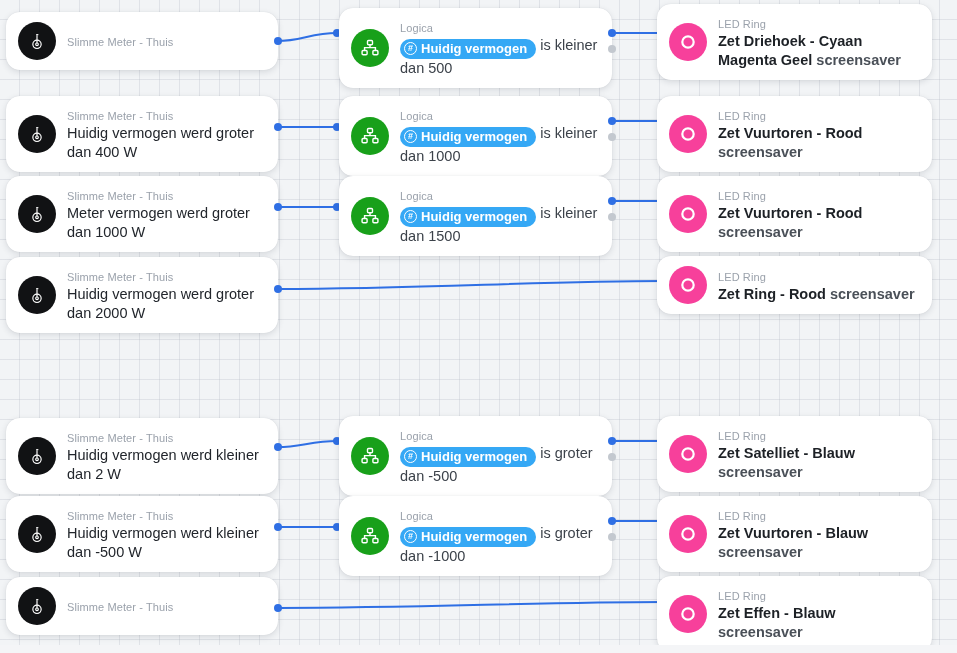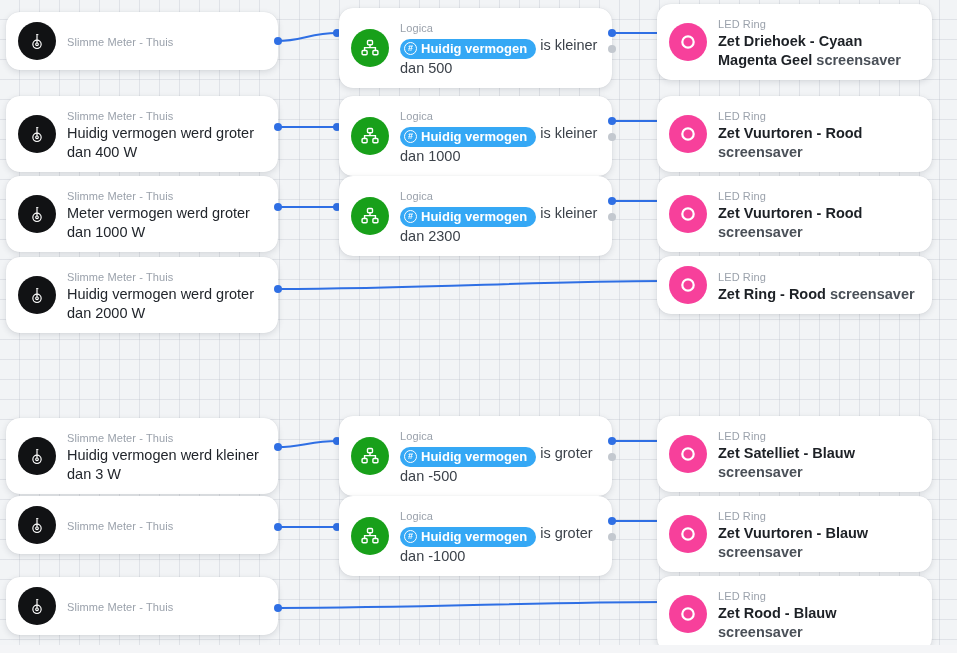--- a/index.html
+++ b/index.html
@@ -156,36 +156,37 @@
     <span class="ico meter">
       <svg width="20" height="20" viewBox="0 0 24 24" fill="none" stroke="#fff" stroke-width="1.4">
         <circle cx="12" cy="16" r="5"></circle>
           <circle cx="12" cy="16" r="1.6"></circle>
         <path d="M12 14.4 V5"></path>
           <path d="M11 4.4 h2.6"></path>
       </svg>
     </span>
     <span class="body">
       <span class="sub">Slimme Meter - Thuis</span>
-      <div class="ttl">Huidig vermogen werd kleiner dan 3 W</div>
+      <div class="ttl">Huidig vermogen werd kleiner dan 2 W</div>
     </span>
   </div>
   <span class="port out" style="left:274px;top:443px;"></span>
 
   <div class="card trig" style="left:6px;top:496px;width:272px;">
     <span class="ico meter">
       <svg width="20" height="20" viewBox="0 0 24 24" fill="none" stroke="#fff" stroke-width="1.4">
         <circle cx="12" cy="16" r="5"></circle>
           <circle cx="12" cy="16" r="1.6"></circle>
         <path d="M12 14.4 V5"></path>
           <path d="M11 4.4 h2.6"></path>
       </svg>
     </span>
     <span class="body">
       <span class="sub">Slimme Meter - Thuis</span>
+      <div class="ttl">Huidig vermogen werd kleiner dan -500 W</div>
     </span>
   </div>
   <span class="port out" style="left:274px;top:523px;"></span>
 
   <div class="card trig" style="left:6px;top:577px;width:272px;">
     <span class="ico meter">
       <svg width="20" height="20" viewBox="0 0 24 24" fill="none" stroke="#fff" stroke-width="1.4">
         <circle cx="12" cy="16" r="5"></circle>
           <circle cx="12" cy="16" r="1.6"></circle>
         <path d="M12 14.4 V5"></path>
@@ -259,21 +260,21 @@
       </svg>
     </span>
     <span class="body">
       <span class="sub">Logica</span>
       <div class="ttl">
         <span class="chip">
             <span class="hash">#</span>
             <span>Huidig vermogen</span>
           </span>
         <span class="cond">is kleiner dan</span>
-        <span class="cond v">2300</span>
+        <span class="cond v">1500</span>
       </div>
     </span>
   </div>
   <span class="port out" style="left:608px;top:197px;"></span>
   <span class="port off" style="left:608px;top:213px;"></span>
 
   <span class="port in" style="left:333px;top:437px;"></span>
   <div class="card cardl" style="left:339px;top:416px;width:273px;">
     <span class="ico logic">
       <svg width="20" height="20" viewBox="0 0 24 24" fill="none" stroke="#fff" stroke-width="1.7">
@@ -403,17 +404,17 @@
 
   <span class="port in" style="left:660px;top:598px;"></span>
   <div class="card carda" style="left:657px;top:576px;width:275px;">
     <span class="ico ring">
       <svg width="22" height="22" viewBox="0 0 24 24" fill="none" stroke="#fff" stroke-width="2.4">
           <circle cx="12" cy="12" r="6.2"></circle>
         </svg>
     </span>
     <span class="body">
       <span class="sub">LED Ring</span>
-      <div class="ttl"><span class="b">Zet Rood - Blauw</span> <span class="n">screensaver</span></div>
+      <div class="ttl"><span class="b">Zet Effen - Blauw</span> <span class="n">screensaver</span></div>
     </span>
   </div>
 
 </div>
 
 </body></html>

